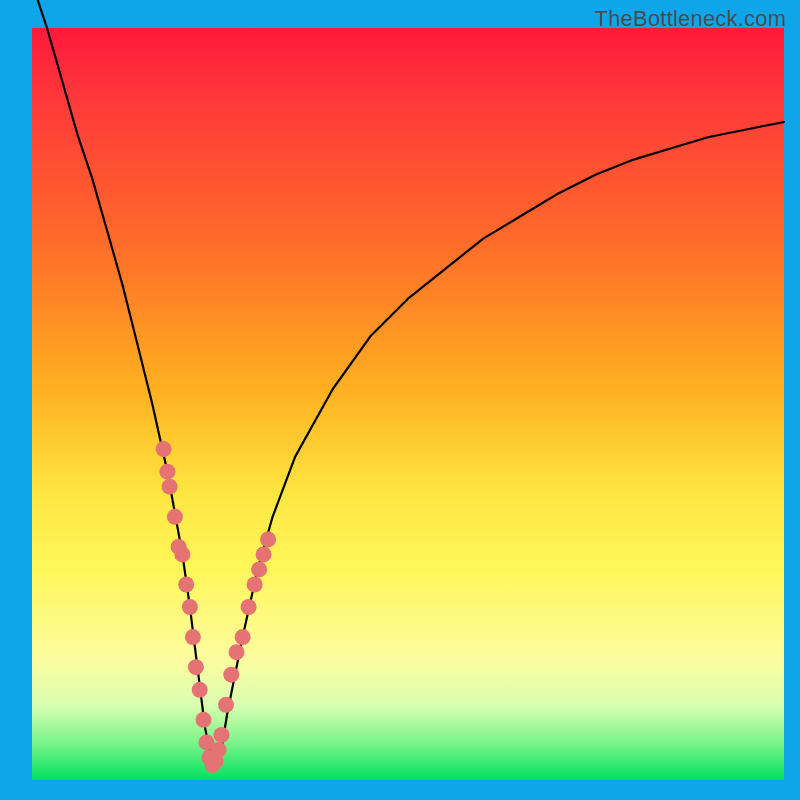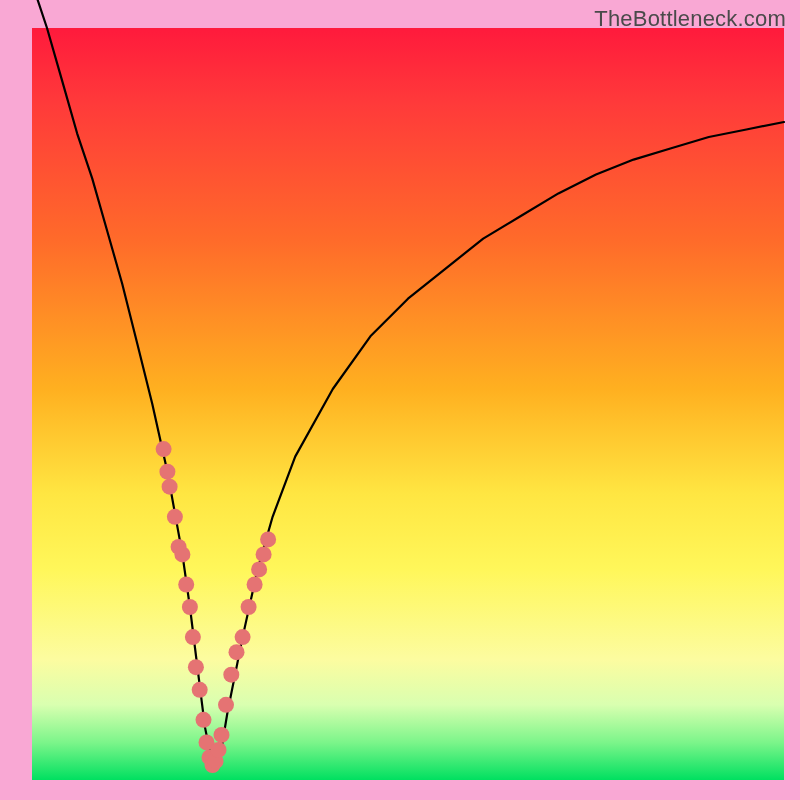--- a/index.html
+++ b/index.html
@@ -10,21 +10,21 @@
     overflow: hidden;
     background: #000;
     font-family: Arial, Helvetica, sans-serif;
   }
   .frame {
     position: absolute;
     left: 0;
     top: 0;
     width: 800px;
     height: 800px;
-    background: #f9a8d4;
+    background: #0ea5e9;
   }
   .plot-area {
     position: absolute;
     
     left: 32px;
     top: 28px;
     width: 752px;   
     height: 752px;  
     
     background: linear-gradient(to bottom,

